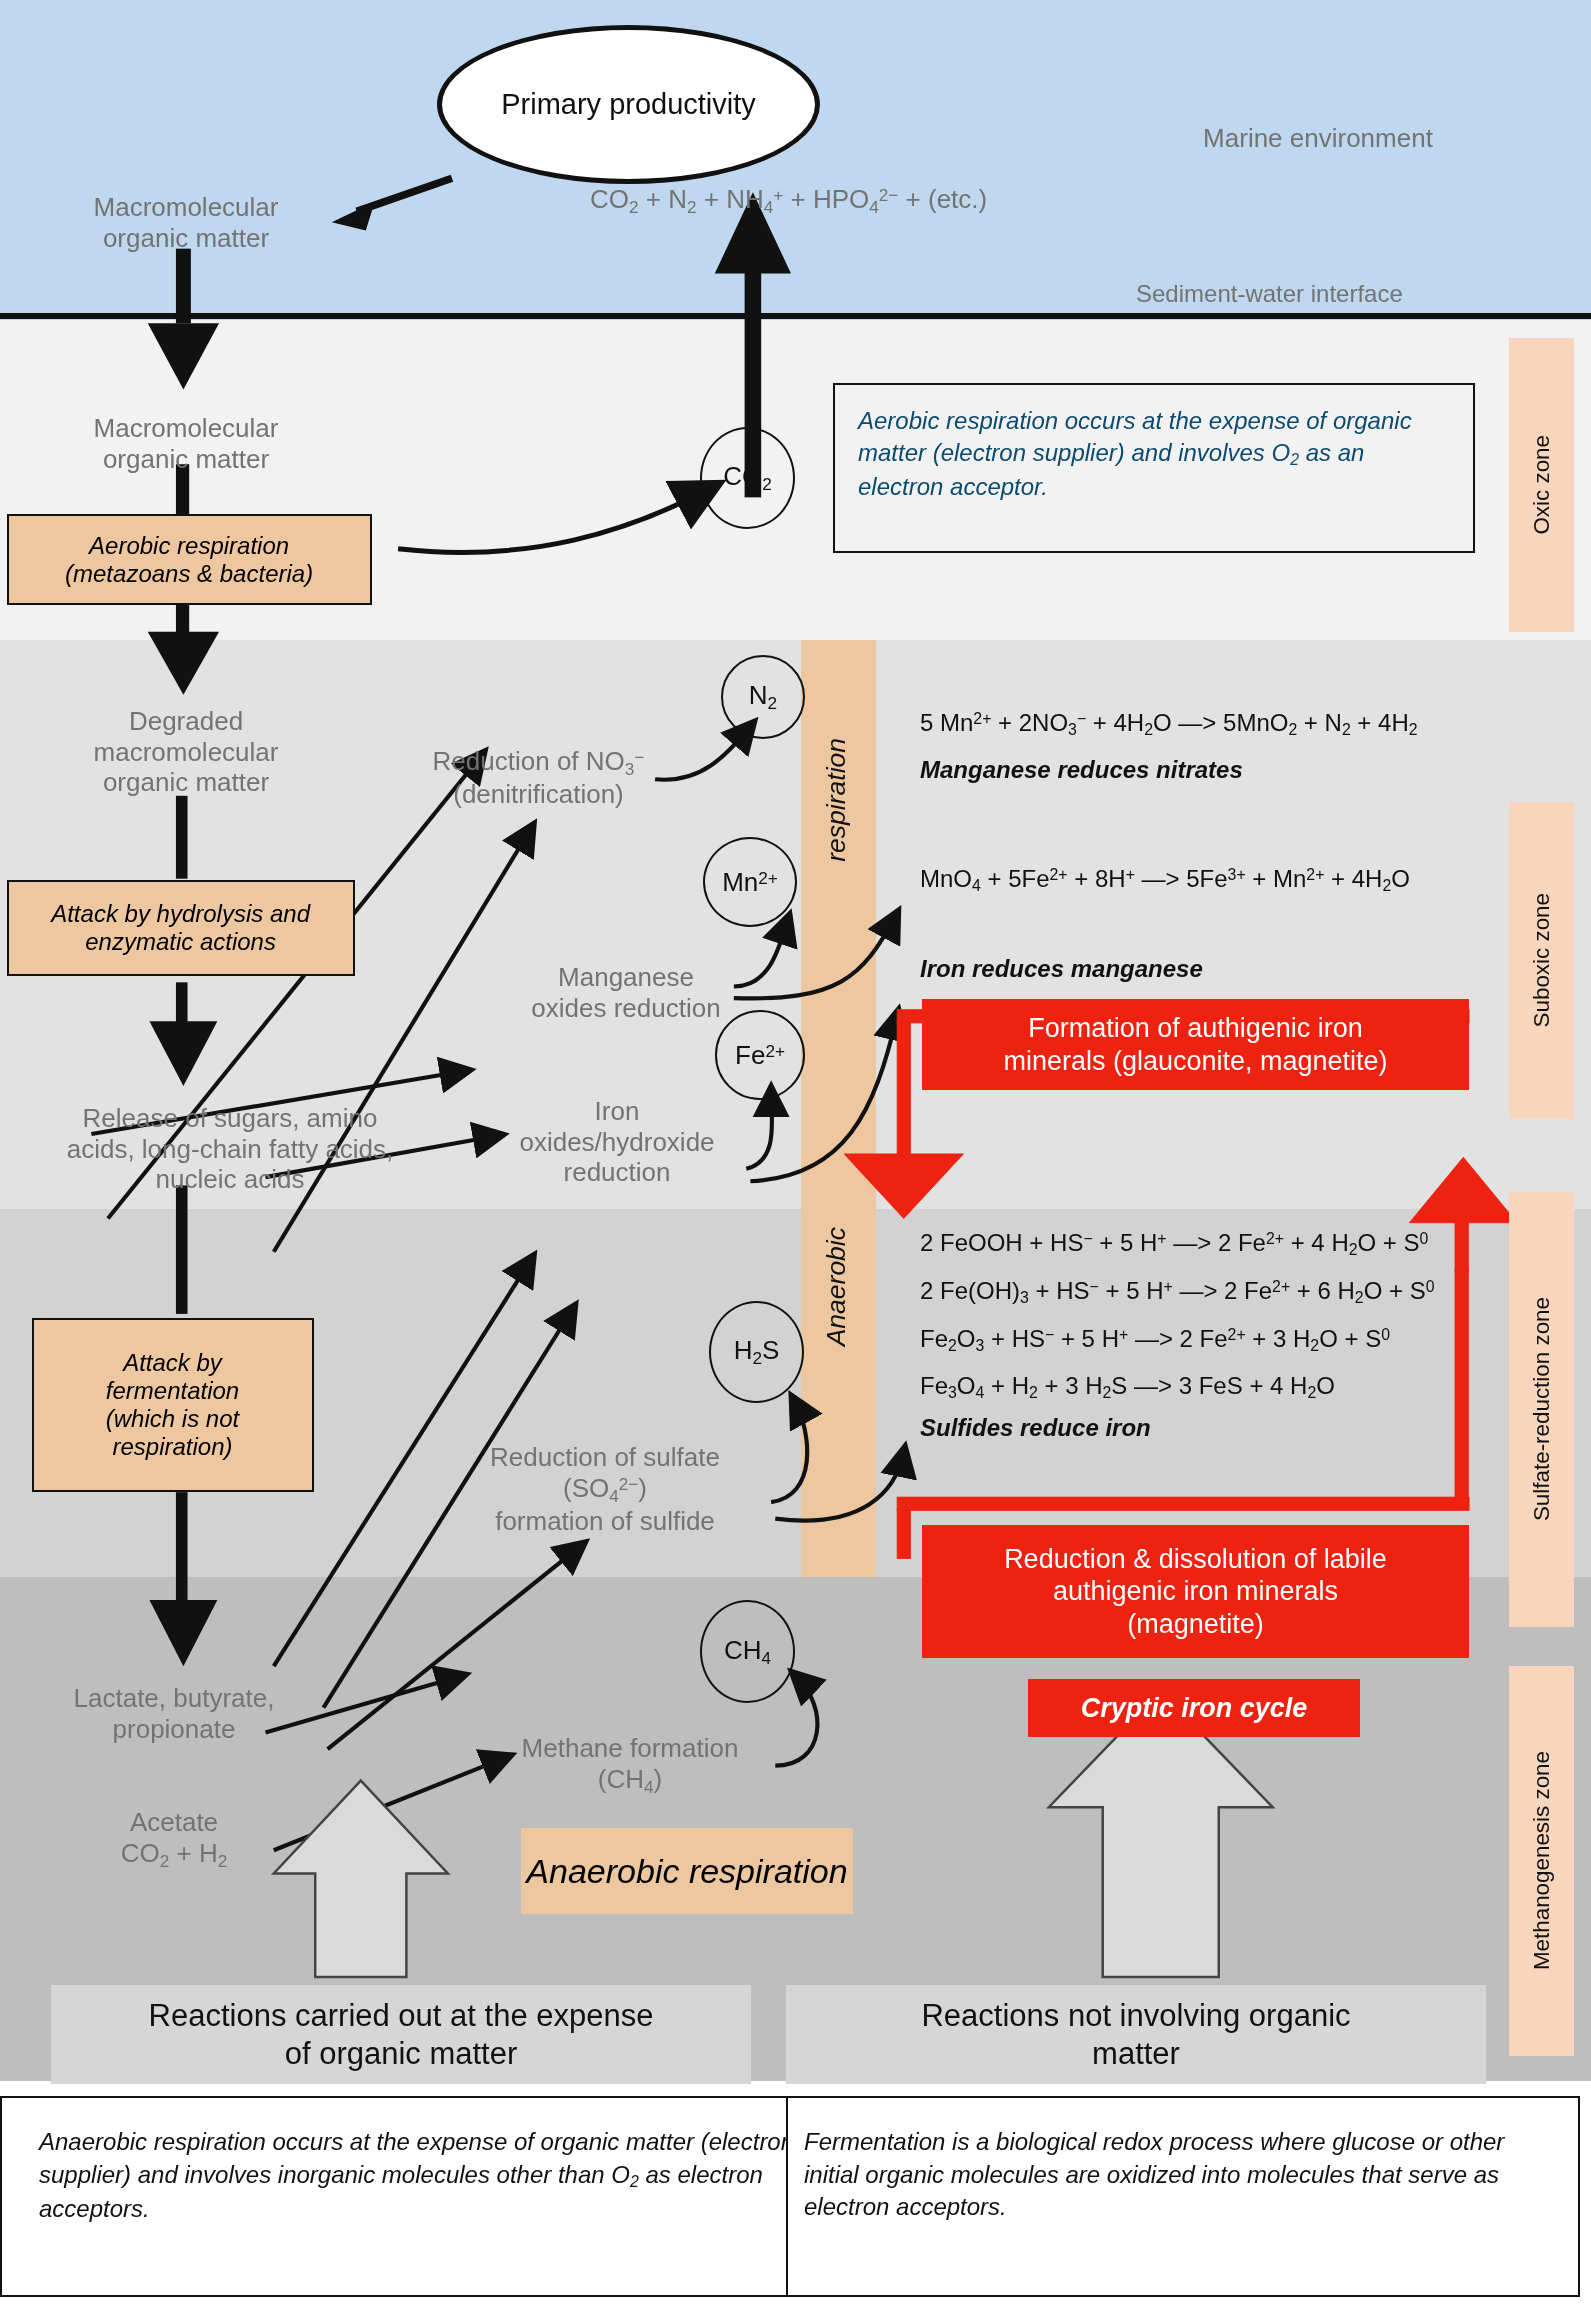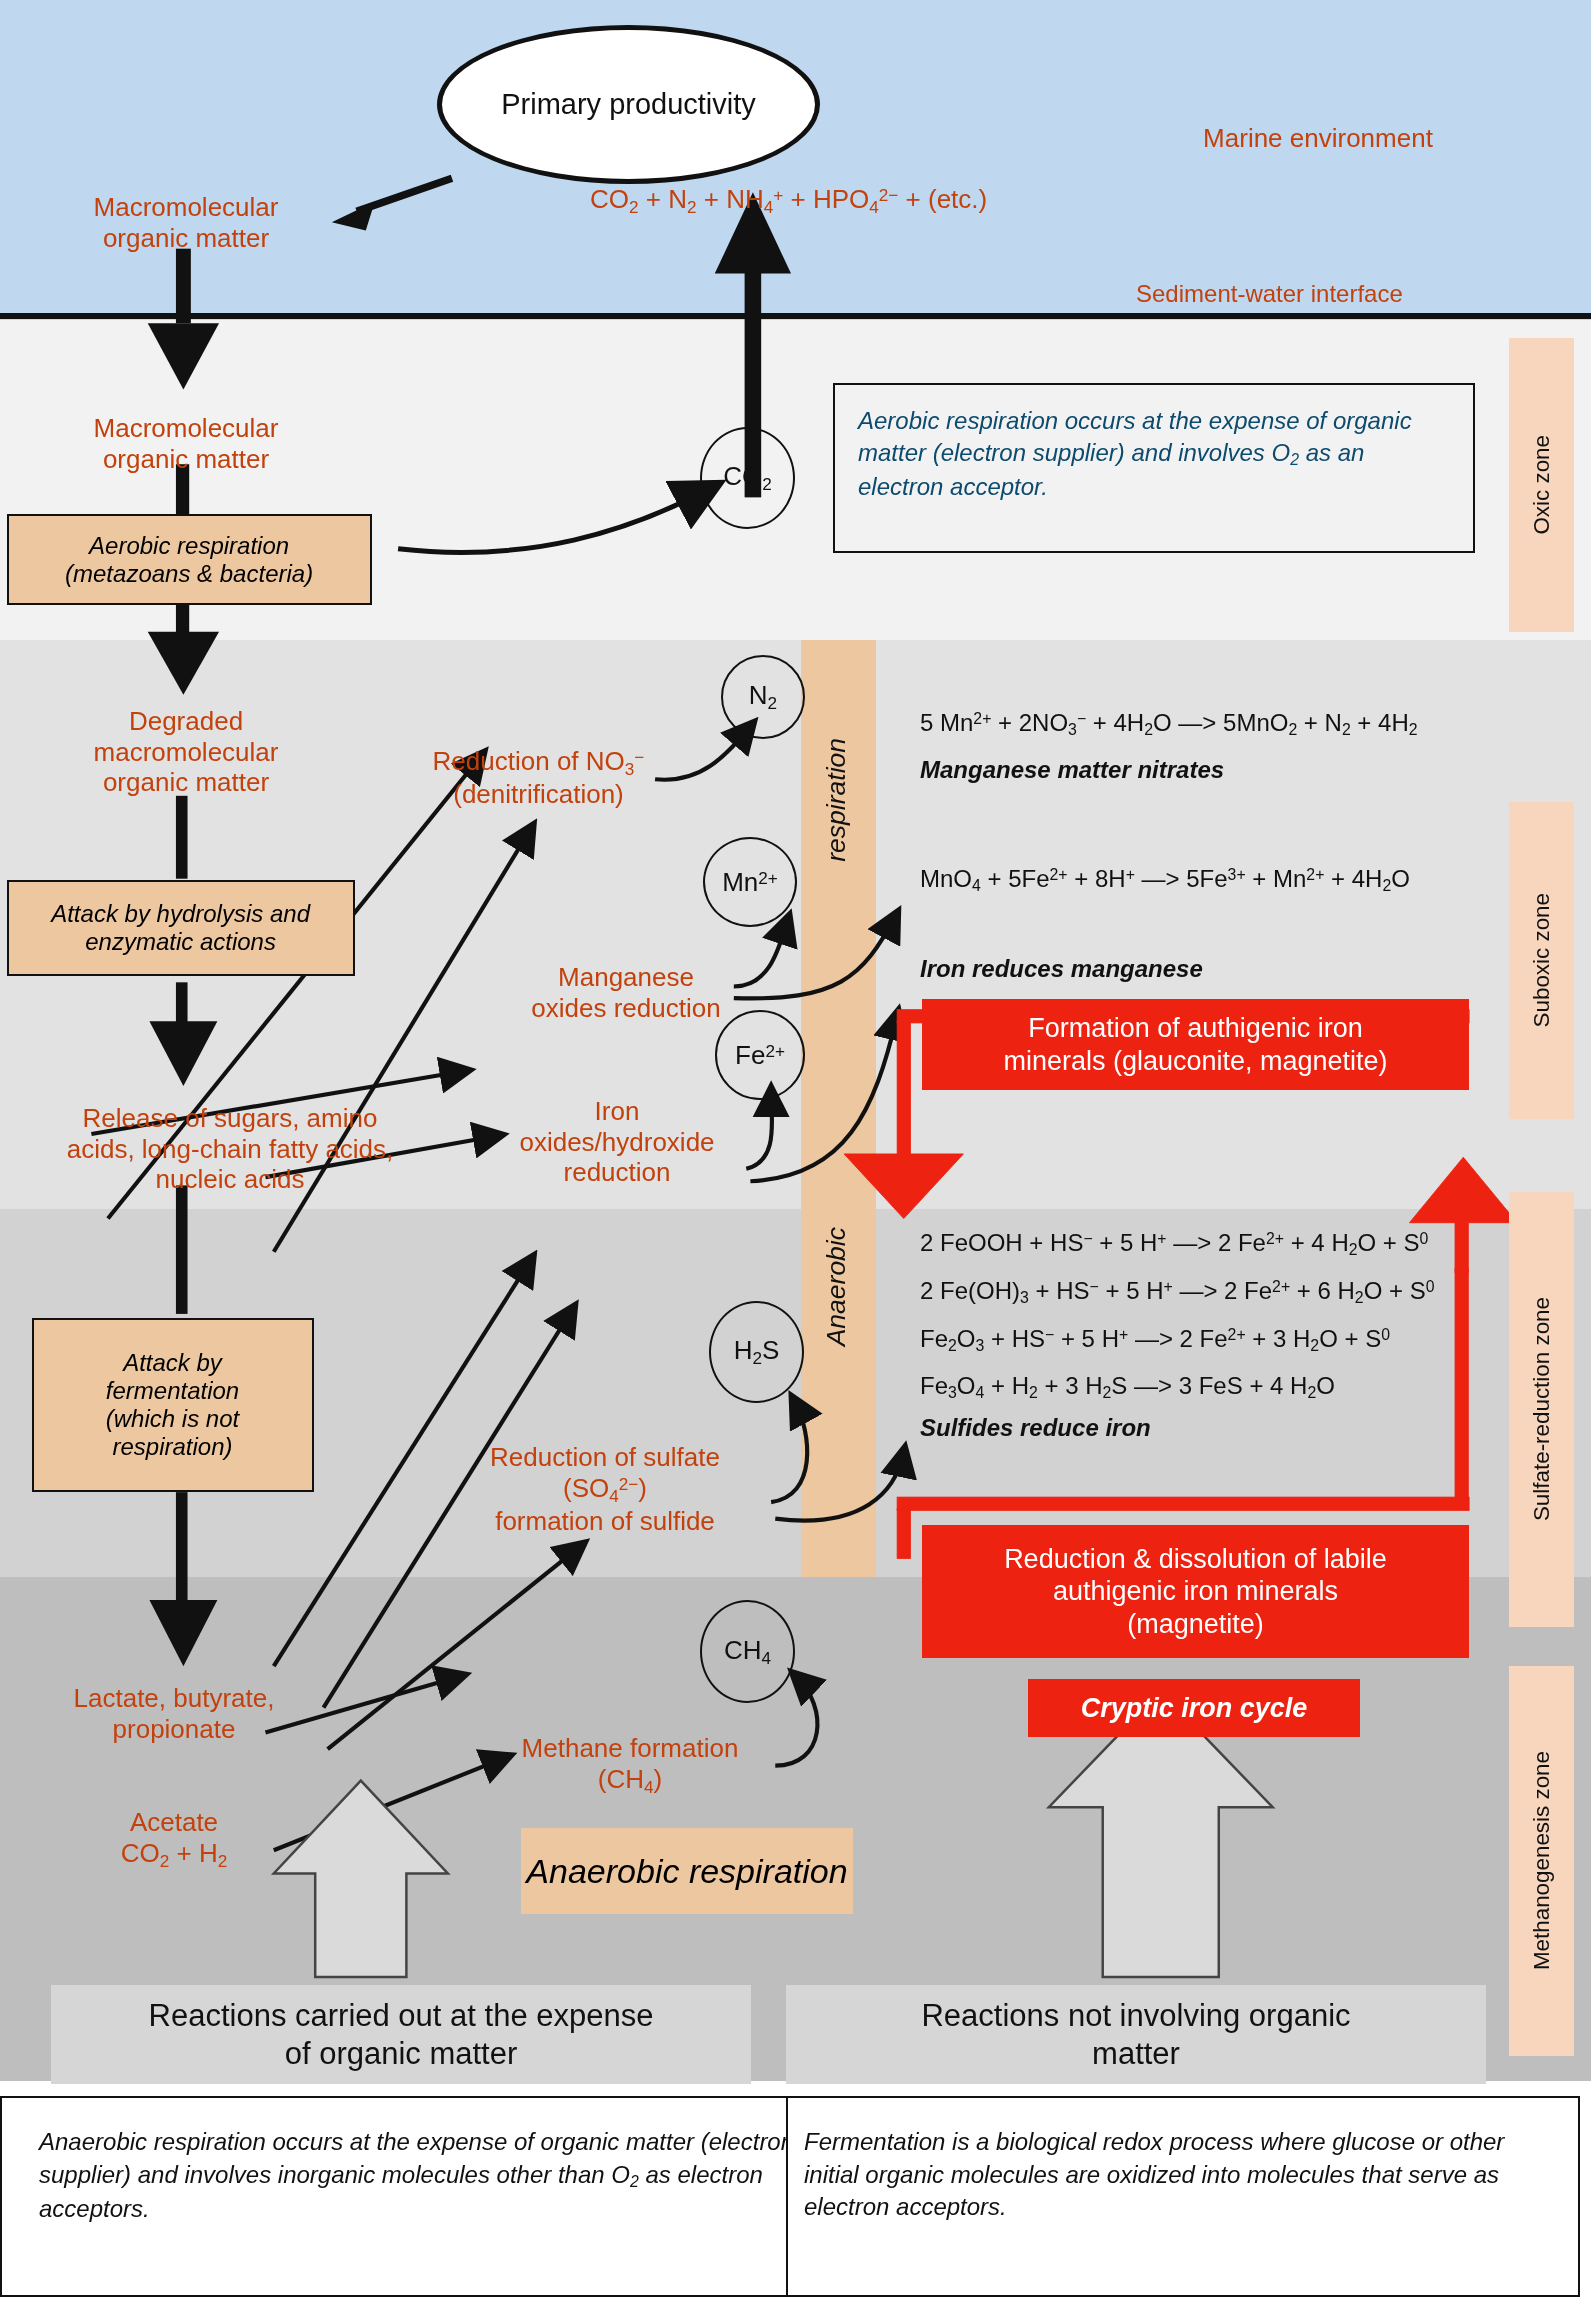--- a/index.html
+++ b/index.html
@@ -11,21 +11,21 @@
   #band-marine   {top:0;    height:320px; width:1592px; background:#bfd8ef;}
   #band-oxic     {top:320px;height:320px; width:1592px; background:#f2f2f2;}
   #band-suboxic  {top:640px;height:569px; width:1592px; background:#e2e2e2;}
   #band-sulfate  {top:1209px;height:368px;width:1592px; background:#d2d2d2;}
   #band-methano  {top:1577px;height:504px;width:1592px; background:#bebebe;}
 
   
   #interface-line{position:absolute;left:0;top:313px;width:1592px;height:5.8px;background:#111;}
 
   
-  .txt{position:absolute;color:#c2410c;line-height:1.18;}
+  .txt{position:absolute;color:#737373;line-height:1.18;}
   .ctr{text-align:center;}
   .ital{font-style:italic;}
   .bold{font-weight:bold;}
   sub{font-size:.66em;vertical-align:-.28em;}
   sup{font-size:.66em;vertical-align:.42em;}
 
   
   .tanbox{position:absolute;background:#edc79f;border:2.5px solid #111;
           display:flex;align-items:center;justify-content:center;text-align:center;
           font-style:italic;color:#000000;box-sizing:border-box;}
@@ -233,21 +233,21 @@
   <div class="circ" style="left:715px;top:1010px;width:86px;height:86px;font-size:26px;">
     <span>Fe<sup>2+</sup></span>
   </div>
 
   <div class="vlab" style="left:821px;top:738px;font-size:26.5px;">respiration</div>
   <div class="vlab" style="left:821px;top:1227px;font-size:26.5px;">Anaerobic</div>
 
   <div class="eq" style="left:920px;top:709px;font-size:24px;">
     5 Mn<sup>2+</sup> + 2NO<sub>3</sub><sup>−</sup> + 4H<sub>2</sub>O —&gt; 5MnO<sub>2</sub> + N<sub>2</sub> + 4H<sub>2</sub>
   </div>
-  <div class="eq bold ital" style="left:920px;top:756px;font-size:24px;">Manganese matter nitrates</div>
+  <div class="eq bold ital" style="left:920px;top:756px;font-size:24px;">Manganese reduces nitrates</div>
 
   <div class="eq" style="left:920px;top:865px;font-size:24px;">
     MnO<sub>4</sub> + 5Fe<sup>2+</sup> + 8H<sup>+</sup> —&gt; 5Fe<sup>3+</sup> + Mn<sup>2+</sup> + 4H<sub>2</sub>O
   </div>
   <div class="eq bold ital" style="left:920px;top:955px;font-size:24px;">Iron reduces manganese</div>
 
   <div class="redbox" style="left:922px;top:999px;width:547px;height:91px;font-size:27px;padding:0 15px;">
     <span>
       Formation of authigenic iron<br>minerals (glauconite, magnetite)
     </span>

